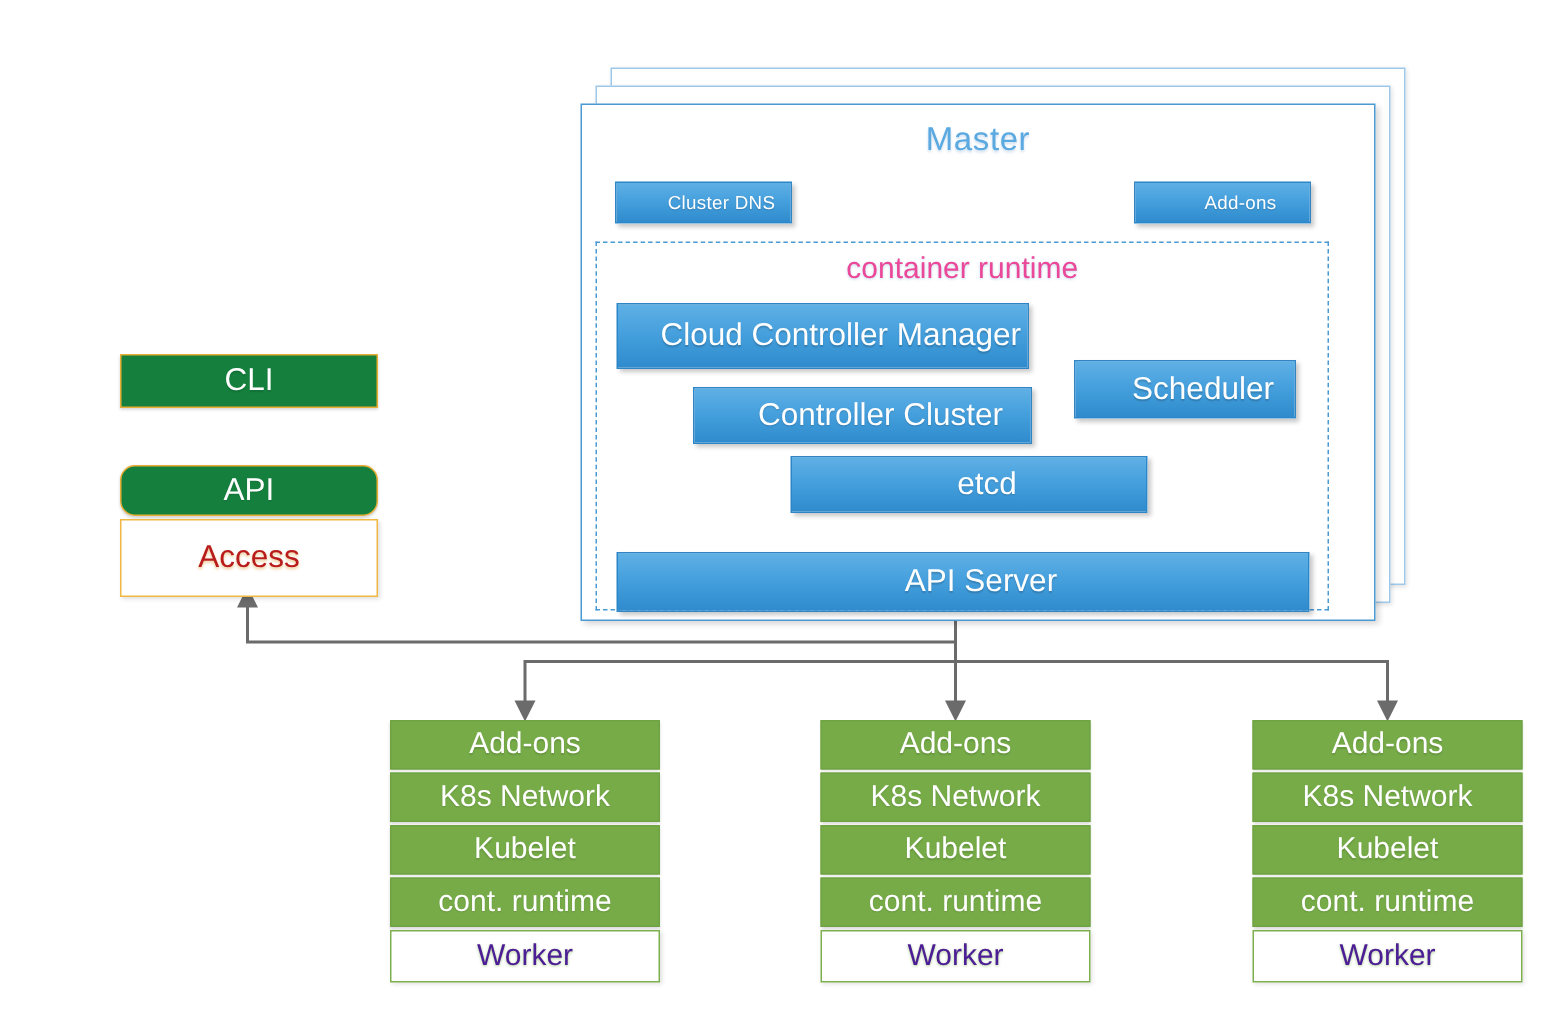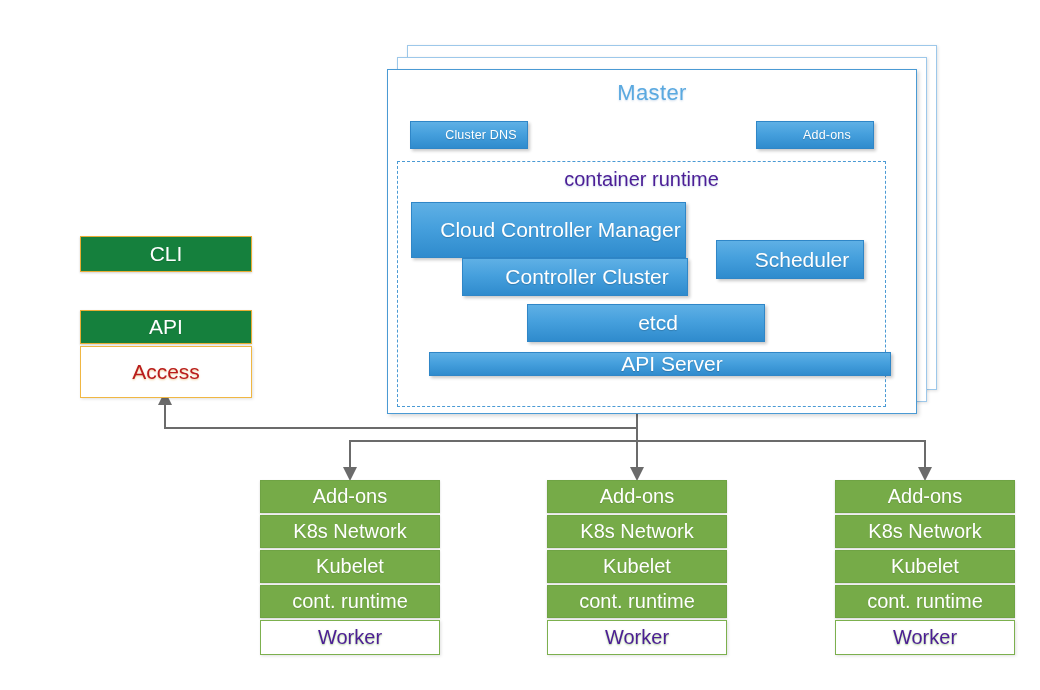--- a/index.html
+++ b/index.html
@@ -30,21 +30,21 @@
     text-shadow:0 1px 2px rgba(160,190,220,.55);
   }
 
   
   .runtime-box{
     border:1.5px dashed #4a9ad4;
     background:transparent;
   }
   .runtime-title{
     position:absolute;left:0;right:0;top:6px;text-align:center;
-    font-size:20px;color:#4c1d95;
+    font-size:20px;color:#ec4899;
     text-shadow:0 1px 2px rgba(170,200,225,.7);
   }
 
   
   .bluebox{
     background:linear-gradient(to bottom,#5fb0e5 0%,#46a0dd 45%,#2f8bcd 100%);
     border:1px solid #2f86c7;
     color:#ffffff;
     display:flex;align-items:center;justify-content:center;
     box-shadow:2px 2px 3px rgba(0,0,0,.22);
@@ -144,45 +144,45 @@
 
     <div class="abs bluebox small" style="left:368px;top:51px;width:118px;height:28px;">
       <span>Add-ons</span>
     </div>
 
     <div class="abs runtime-box" style="left:9px;top:91px;width:489px;height:246px;">
       <div class="runtime-title">container runtime</div>
     </div>
   </div>
 
-  <div class="abs bluebox big" style="left:411px;top:202px;width:275px;height:56px;">
+  <div class="abs bluebox big" style="left:411px;top:202px;width:275px;height:44px;">
     <span>Cloud Controller Manager</span>
   </div>
 
   <div class="abs bluebox big" style="left:462px;top:258px;width:226px;height:38px;">
     <span>Controller Cluster</span>
   </div>
 
   <div class="abs bluebox big" style="left:527px;top:304px;width:238px;height:38px;">
     <span>etcd</span>
   </div>
 
   <div class="abs bluebox big" style="left:716px;top:240px;width:148px;height:39px;">
     <span>Scheduler</span>
   </div>
 
-  <div class="abs bluebox big" style="left:411px;top:352px;width:462px;height:24px;margin-left:18px;">
+  <div class="abs bluebox big" style="left:411px;top:368px;width:462px;height:40px;">
     <span>API Server</span>
   </div>
 
   <div class="abs" style="left:80px;top:236px;width:172px;height:162px;">
     <div class="abs orangebox" style="left:0px;top:0px;width:172px;height:36px;">
       <span>CLI</span>
     </div>
-    <div class="abs orangebox" style="left:0px;top:74px;width:172px;height:34px;">
+    <div class="abs orangebox" style="left:0px;top:74px;width:172px;height:34px;border-radius:10px;">
       <span>API</span>
     </div>
     <div class="abs orange-foot" style="left:0px;top:110px;width:172px;height:52px;">
       <span>Access</span>
     </div>
   </div>
 
   <div class="abs" style="left:260px;top:480px;width:180px;height:175px;">
     <div class="abs greenbox" style="left:0;top:0;width:180px;height:33px;">
       <span>Add-ons</span>

